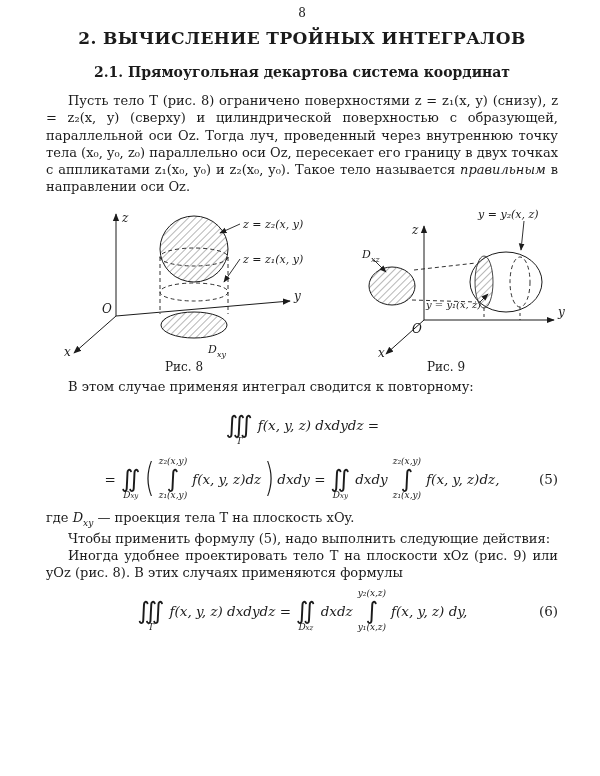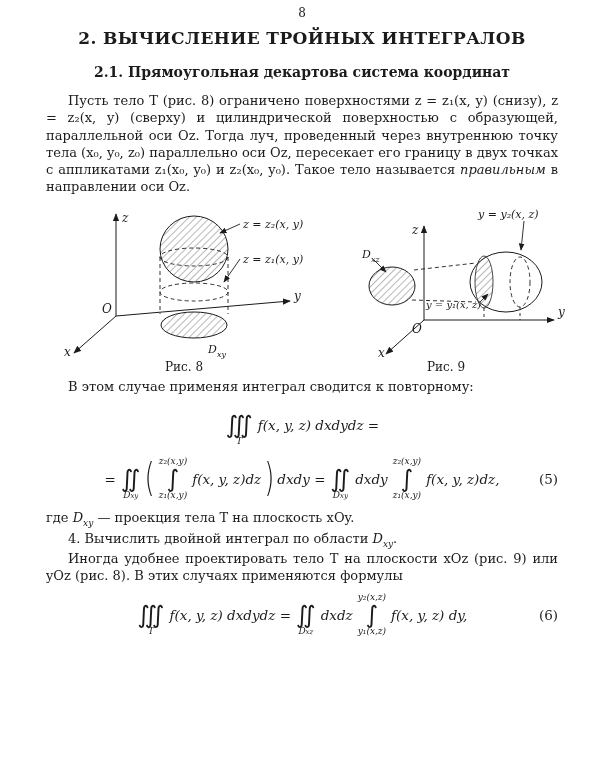--- a/index.html
+++ b/index.html
@@ -167,21 +167,21 @@
       <span class="ig-up">z₂(x,y)</span>
       <span class="ig-sym">∫</span>
       <span class="ig-lo">z₁(x,y)</span>
     </span>
     <span class="fm">f(x, y, z)dz,</span>
     <span class="fnum">(5)</span>
   </div>
 
   <p class="body"><span>где </span><span class="var">D</span><sub class="ssub">xy</sub><span> — проекция тела T на плоскость xOy.</span></p>
 
-  <p class="body ind"><span>4. Вычислить двойной интеграл по области </span><span class="var">D</span><sub class="ssub">xy</sub><span>.</span></p>
+  <p class="body ind">Чтобы применить формулу (5), надо выполнить следующие действия:</p>
 
   <p class="body ind">Иногда удобнее проектировать тело T на плоскости xOz (рис. 9) или yOz (рис. 8). В этих случаях применяются формулы</p>
 
   <div class="fline">
     <span class="ig">
       <span class="ig-up"></span>
       <span class="ig-sym">∫∫∫</span>
       <span class="ig-lo">T</span>
     </span>
     <span class="fm">f(x, y, z) dxdydz =</span>

